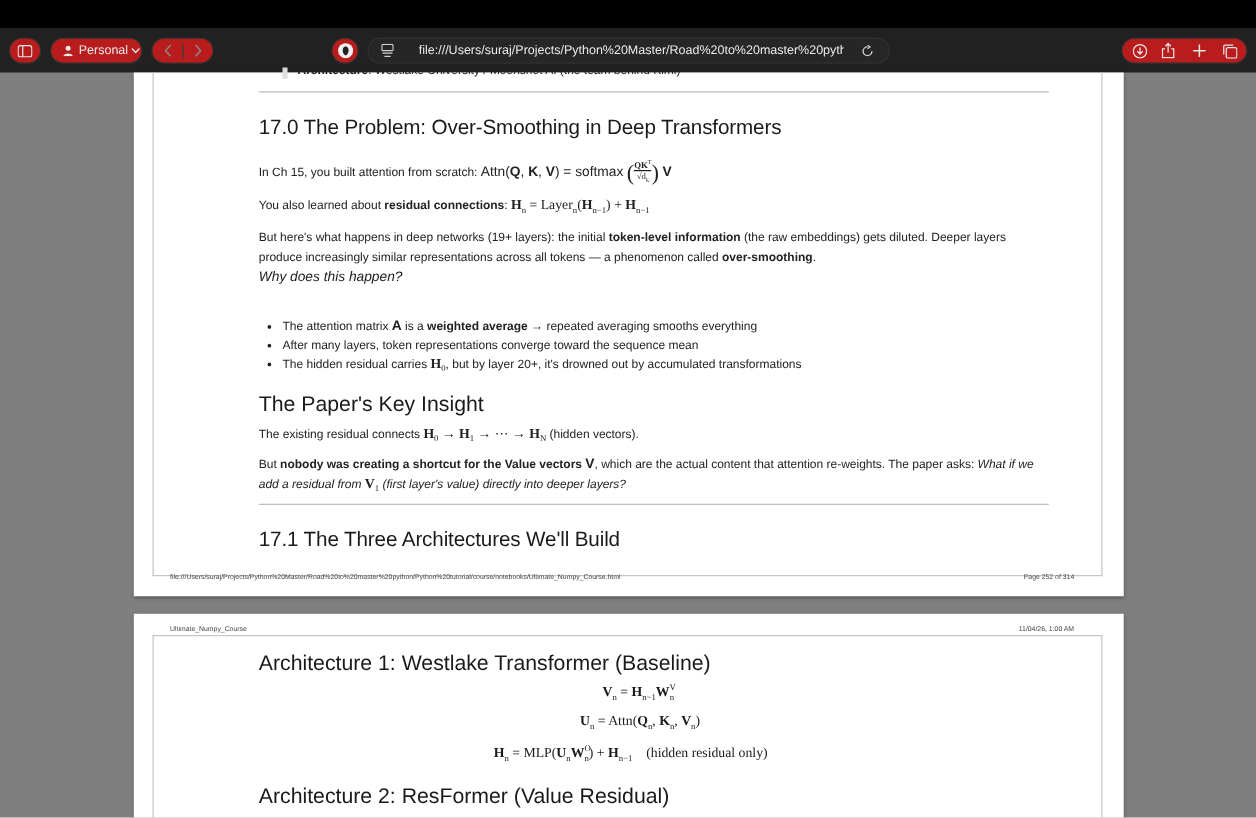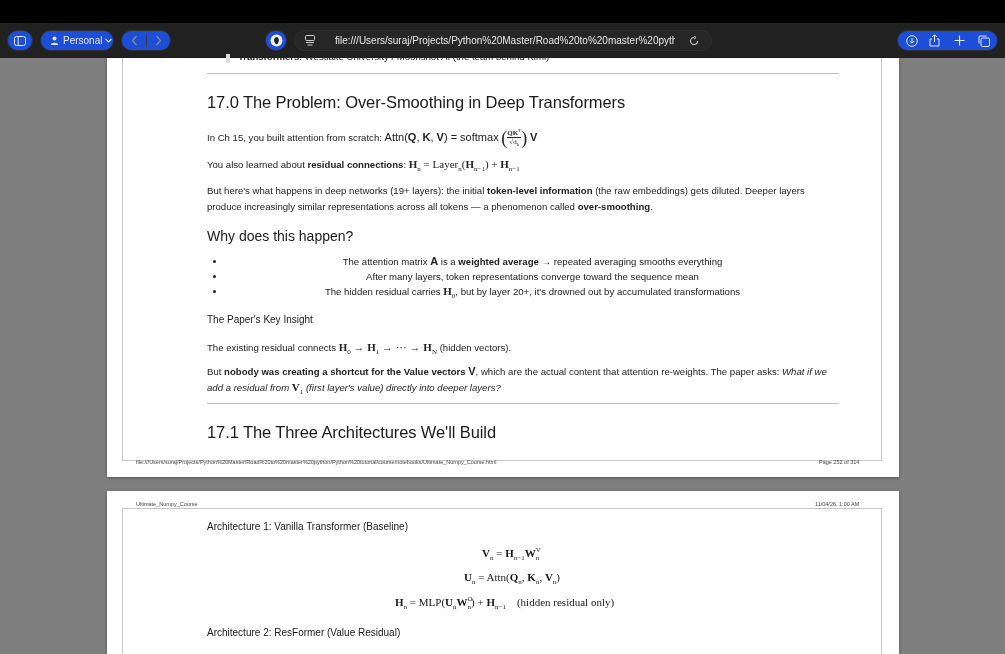--- a/index.html
+++ b/index.html
@@ -1,26 +1,26 @@
 <!DOCTYPE html>
 <html><head>
 <meta charset="utf-8">
 <style>
   html, body { margin:0; padding:0; }
   body { width:1005px; height:654px; overflow:hidden; background:#7f7f7f; font-family:"Liberation Sans", sans-serif; position:relative; }
   .topbar { position:absolute; left:0; top:0; width:1005px; height:23px; background:#000; }
   .toolbar { position:absolute; left:0; top:23px; width:1005px; height:35px; background:#212121; }
-  .pill { position:absolute; top:7px; height:21px; border-radius:11px; background:#1d4ed8; border:1px solid #303030; box-sizing:border-box; display:flex; align-items:center; color:#e6e6e6; font-size:10px; }
+  .pill { position:absolute; top:7px; height:21px; border-radius:11px; background:#b91c1c; border:1px solid #303030; box-sizing:border-box; display:flex; align-items:center; color:#e6e6e6; font-size:10px; }
   .icon { display:inline-flex; align-items:center; justify-content:center; color:#e6e6e6; }
   .url-pill { position:absolute; left:294px; top:7px; width:418px; height:21px; border-radius:11px; background:#262626; border:1px solid #303030; box-sizing:border-box; display:flex; align-items:center; }
   .url-text { font-size:10px; color:#e8e8e8; white-space:nowrap; overflow:hidden; width:340px; margin-left:40px; }
   .page { position:absolute; background:#fff; box-shadow:0 1px 3px rgba(0,0,0,0.35); }
   .frame { position:absolute; border:1px solid #c6c6c6; box-sizing:border-box; }
   .h2 { font-size:16.5px; font-weight:400; color:#1a1a1a; position:absolute; left:207px; white-space:nowrap; letter-spacing:-0.1px; }
-  .h3 { font-size:10px; color:#1a1a1a; position:absolute; left:207px; white-space:nowrap; }
+  .h3 { font-size:17px; color:#1a1a1a; position:absolute; left:207px; white-space:nowrap; }
   .p { position:absolute; left:207px; width:632px; font-size:9.6px; line-height:15.5px; color:#222; }
   .m { font-family:"Liberation Serif", serif; font-size:11px; }
   .mb { font-family:Liberation Sans, sans-serif; font-size:11px; font-weight:bold; }
   .hr { position:absolute; left:207px; width:632px; height:1px; background:#bdbdbd; }
   ul.bul { position:absolute; left:207px; margin:0; padding-left:19px; font-size:9.6px; line-height:15px; color:#222; }
   .footer-small { position:absolute; font-size:5.5px; color:#444; white-space:nowrap; }
   .eq { position:absolute; font-family:"Liberation Serif", serif; font-size:11px; color:#1a1a1a; white-space:nowrap; }
   sub, sup { font-size:7px; }
 </style>
 </head>
@@ -112,44 +112,44 @@
           <path d="M1 8.5 L1 2 Q1 1 2 1 L8.5 1" fill="none" stroke="#e6e6e6" stroke-width="1"></path>
         </svg>
     </span>
   </div>
 </div>
 
 <div class="page" style="left:107px;top:58px;width:792px;height:419px;"></div>
 <div class="frame" style="left:122px;top:58px;width:760px;height:403px;border-top:none;"></div>
 
 <div style="position:absolute;left:226px;top:54px;width:4px;height:9px;background:#ddd;"></div>
-<div style="position:absolute;left:238px;top:51px;font-size:9.6px;color:#222;white-space:nowrap;"><b>Transformers</b><span>: Westlake University / Moonshot AI (the team behind Kimi)</span></div>
+<div style="position:absolute;left:238px;top:51px;font-size:9.6px;color:#222;white-space:nowrap;"><b>Architecture</b><span>: Westlake University / Moonshot AI (the team behind Kimi)</span></div>
 <div style="position:absolute;left:0;top:58px;width:1005px;height:5px;"></div>
 
 <div class="hr" style="top:73px;"></div>
 
 <div class="h2" style="top:93px;text-align:right;">17.0 The Problem: Over-Smoothing in Deep Transformers</div>
 
 <div class="p" style="top:127px;">
   <span>In Ch 15, you built attention from scratch: </span><span class="mb" style="font-weight:normal;">Attn(<b>Q</b>, <b>K</b>, <b>V</b>) = softmax</span>
   <span class="m" style="display:inline-block;vertical-align:middle;font-size:18px;line-height:12px;">(</span><span style="display:inline-block;vertical-align:middle;text-align:center;font-family:'Liberation Serif',serif;font-size:7px;line-height:8px;"><b>QK</b><sup style="font-size:5px;">T</sup><br><span style="border-top:1px solid #222;display:block;">√d<sub style="font-size:5px;">k</sub></span></span><span class="m" style="display:inline-block;vertical-align:middle;font-size:18px;line-height:12px;">)</span>
   <span class="mb">V</span>
 </div>
 
 <div class="p" style="top:157px;">
   <span>You also learned about </span><b>residual connections</b><span>: </span><span class="m"><b>H</b><sub>n</sub> = Layer<sub>n</sub>(<b>H</b><sub>n−1</sub>) + <b>H</b><sub>n−1</sub></span>
 </div>
 
 <div class="p" style="top:183px;">
   <span>But here's what happens in deep networks (19+ layers): the initial </span><b>token-level information</b><span> (the raw embeddings) gets diluted. Deeper layers produce increasingly similar representations across all tokens — a phenomenon called </span><b>over-smoothing</b><span>.</span>
 </div>
 
-<div class="h3" style="top:228px;font-size:14px;">Why does this happen?</div>
+<div class="h3" style="top:216px;font-size:11px;font-style:italic;">Why does this happen?</div>
 
-<ul class="bul" style="top:254px;width:613px;text-align:center;">
+<ul class="bul" style="top:254px;width:613px;">
   <li><span>The attention matrix </span><span class="mb">A</span><span> is a </span><b>weighted average</b><span> → repeated averaging smooths everything</span></li>
   <li><span>After many layers, token representations converge toward the sequence mean</span></li>
   <li><span>The hidden residual carries </span><span class="m"><b>H</b><sub>0</sub></span><span>, but by layer 20+, it's drowned out by accumulated transformations</span></li>
 </ul>
 
 <div class="h3" style="top:314px;">The Paper's Key Insight</div>
 
 <div class="p" style="top:340px;">
   <span>The existing residual connects </span><span class="m"><b>H</b><sub>0</sub> → <b>H</b><sub>1</sub> → ⋯ → <b>H</b><sub>N</sub></span><span> (hidden vectors).</span>
 </div>
@@ -163,19 +163,19 @@
 <div class="h2" style="top:423px;">17.1 The Three Architectures We'll Build</div>
 
 <div class="footer-small" style="left:136px;top:459px;">file:///Users/suraj/Projects/Python%20Master/Road%20to%20master%20python/Python%20tutorial/course/notebooks/Ultimate_Numpy_Course.html</div>
 <div class="footer-small" style="left:819px;top:459px;">Page 252 of 314</div>
 
 <div class="page" style="left:107px;top:491px;width:792px;height:170px;"></div>
 <div class="footer-small" style="left:136px;top:501px;">Ultimate_Numpy_Course</div>
 <div class="footer-small" style="left:815px;top:501px;">11/04/26, 1:00 AM</div>
 <div class="frame" style="left:122px;top:508px;width:760px;height:160px;"></div>
 
-<div class="h3" style="top:521px;">Architecture 1: Vanilla Transformer (Baseline)</div>
+<div class="h3" style="top:521px;">Architecture 1: Westlake Transformer (Baseline)</div>
 
 <div class="eq" style="left:482px;top:546px;"><b>V</b><sub>n</sub> = <b>H</b><sub>n−1</sub><b>W</b><sup style="position:relative;">V</sup><sub style="margin-left:-5px;">n</sub></div>
 <div class="eq" style="left:464px;top:571px;"><b>U</b><sub>n</sub> = Attn(<b>Q</b><sub>n</sub>, <b>K</b><sub>n</sub>, <b>V</b><sub>n</sub>)</div>
 <div class="eq" style="left:395px;top:595px;"><b>H</b><sub>n</sub> = MLP(<b>U</b><sub>n</sub><b>W</b><sup>O</sup><sub style="margin-left:-5px;">n</sub>) + <b>H</b><sub>n−1</sub>&nbsp;&nbsp;&nbsp;&nbsp;<span>(hidden residual only)</span></div>
 
 <div class="h3" style="top:627px;">Architecture 2: ResFormer (Value Residual)</div>
 
 </body></html>

